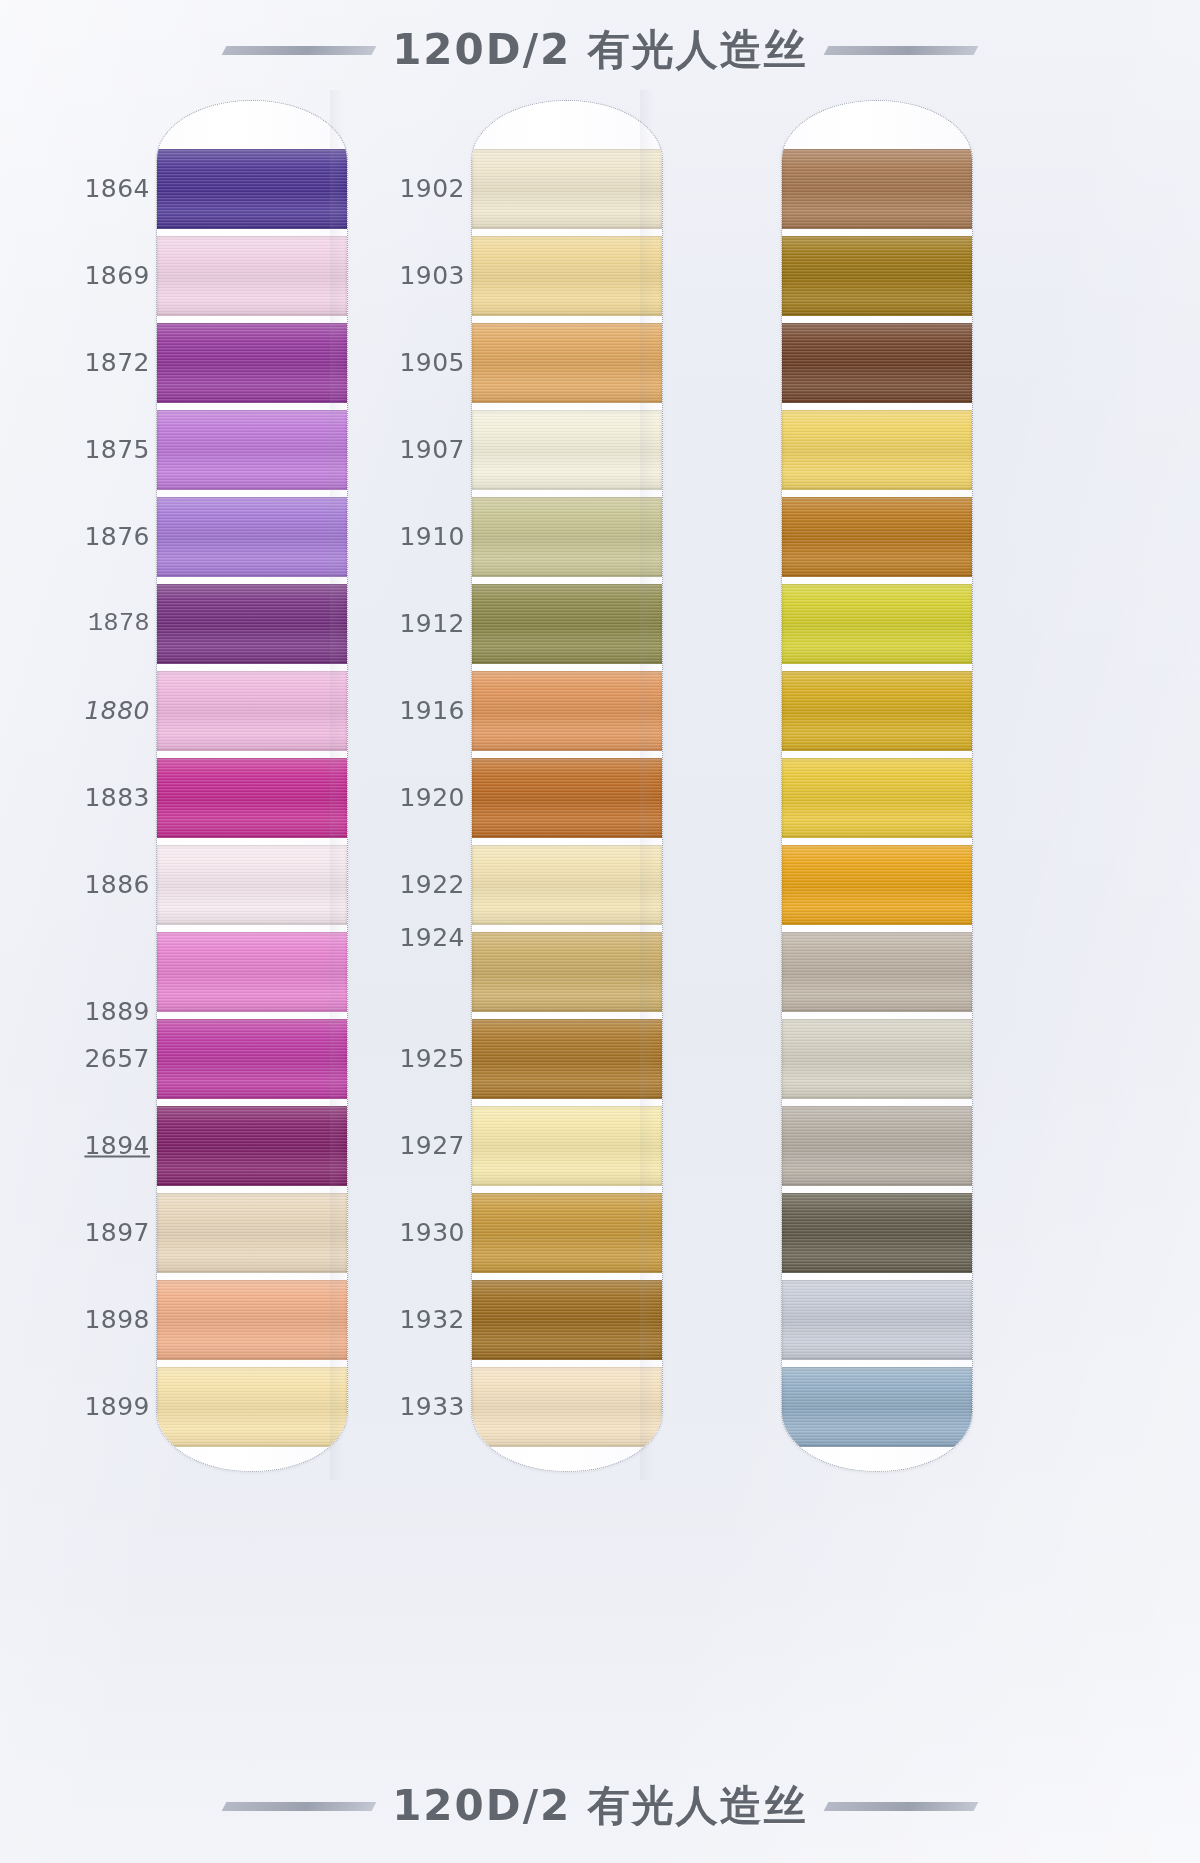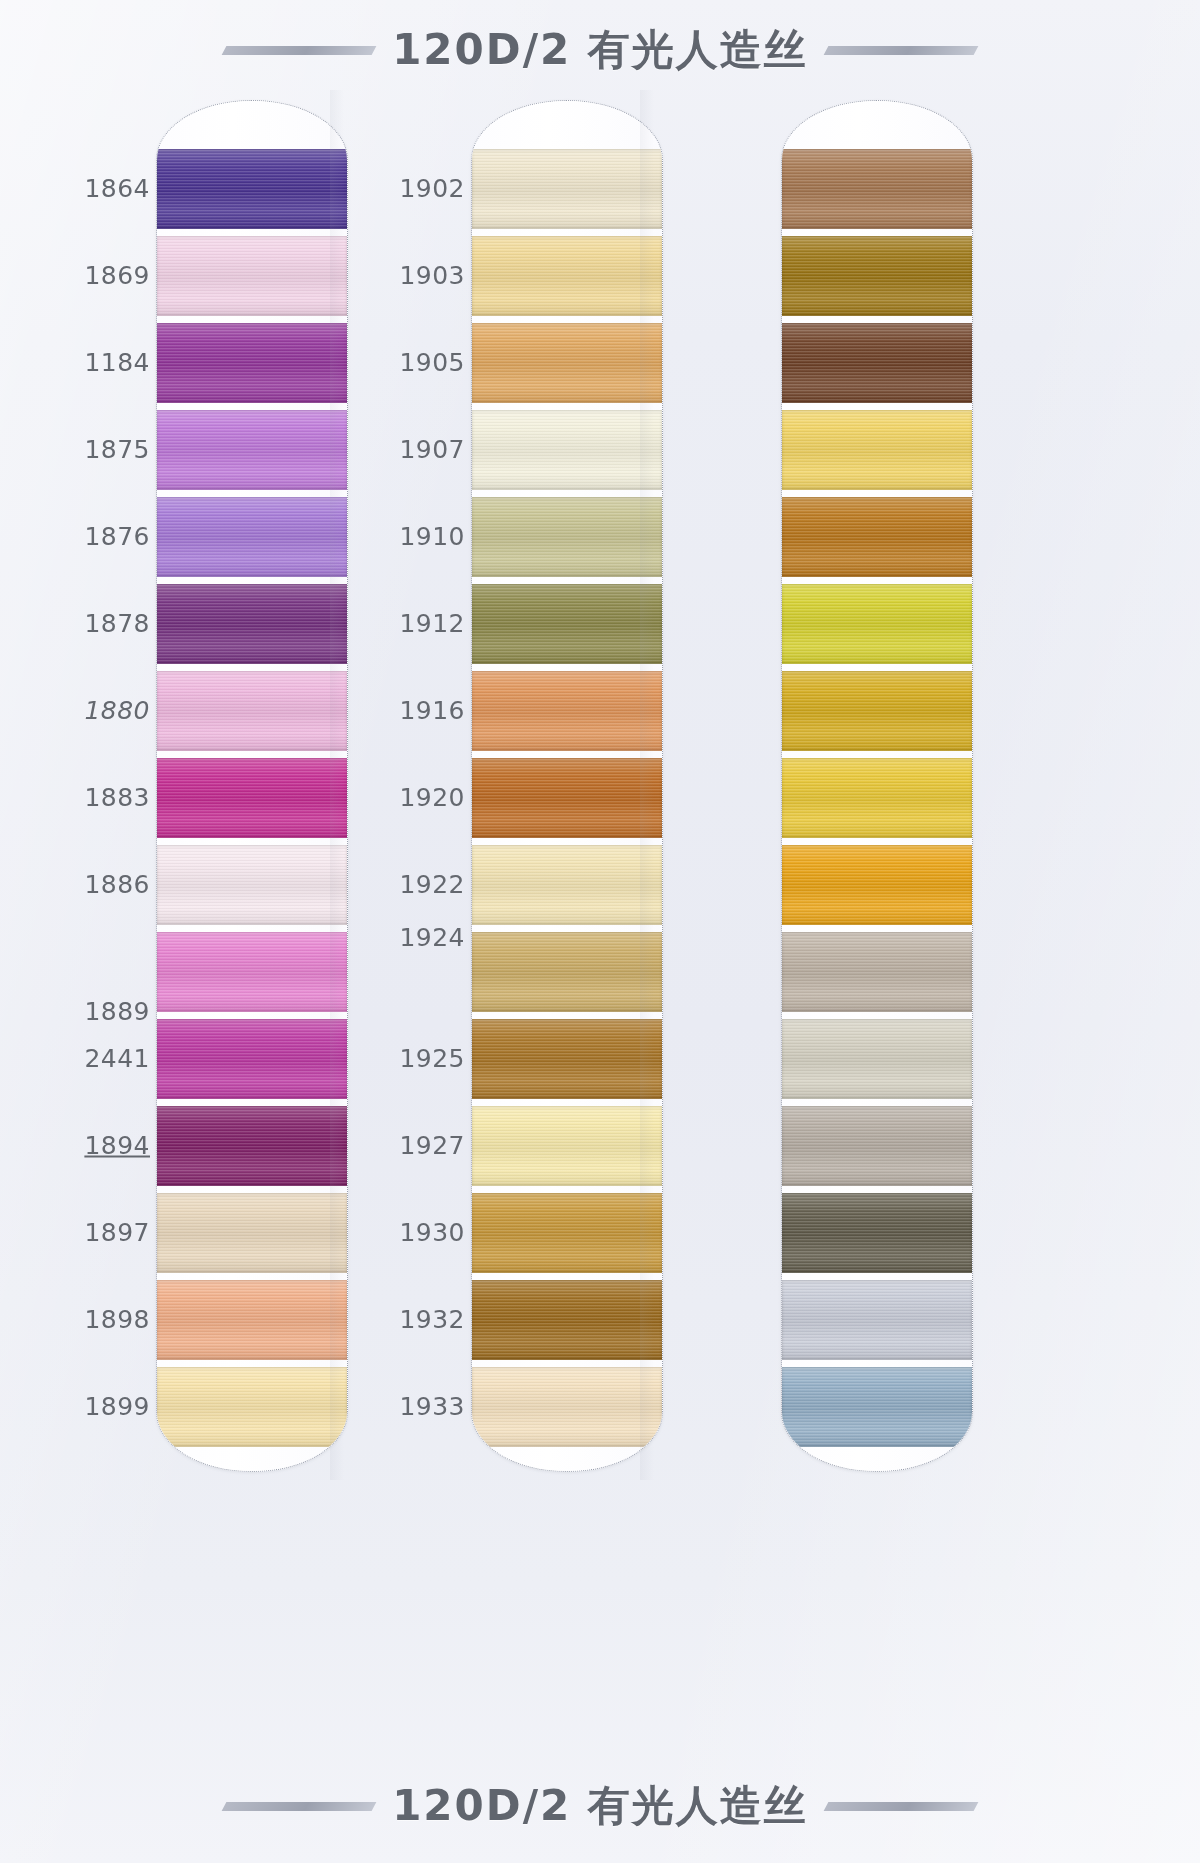--- a/index.html
+++ b/index.html
@@ -164,29 +164,29 @@
   <div class="rule left"></div>
   <div class="title-text">120D/2 有光人造丝</div>
   <div class="rule right"></div>
 </div>
 
 <div class="board" id="board">
     <div class="column c0">
       <div class="labels">
         <div class="row-label" style="top: 88px;">1864</div>
         <div class="row-label" style="top: 175px;">1869</div>
-        <div class="row-label" style="top: 262px;">1184</div>
+        <div class="row-label" style="top: 262px;">1872</div>
         <div class="row-label" style="top: 349px;">1875</div>
         <div class="row-label" style="top: 436px;">1876</div>
-        <div class="row-label" style="top: 523px;">1878</div>
+        <div class="row-label" style="top: 523px; font-family: Liberation Mono, monospace;">1878</div>
         <div class="row-label" style="top: 610px; font-style: italic;">1880</div>
         <div class="row-label" style="top: 697px;">1883</div>
         <div class="row-label" style="top: 784px;">1886</div>
         <div class="row-label" style="top: 883px; margin-top: 28px;">1889</div>
-        <div class="row-label" style="top: 958px;">2441</div>
+        <div class="row-label" style="top: 958px;">2657</div>
         <div class="row-label" style="top: 1045px; text-decoration: underline;">1894</div>
         <div class="row-label" style="top: 1132px;">1897</div>
         <div class="row-label" style="top: 1219px;">1898</div>
         <div class="row-label" style="top: 1306px;">1899</div>
       </div>
       <div class="strip">
         <div class="swatch" title="1864" style="top: 48px; height: 80px; background: rgb(74, 51, 146);">
           <div class="fibers"></div>
           <div class="sheen"></div>
         </div>

